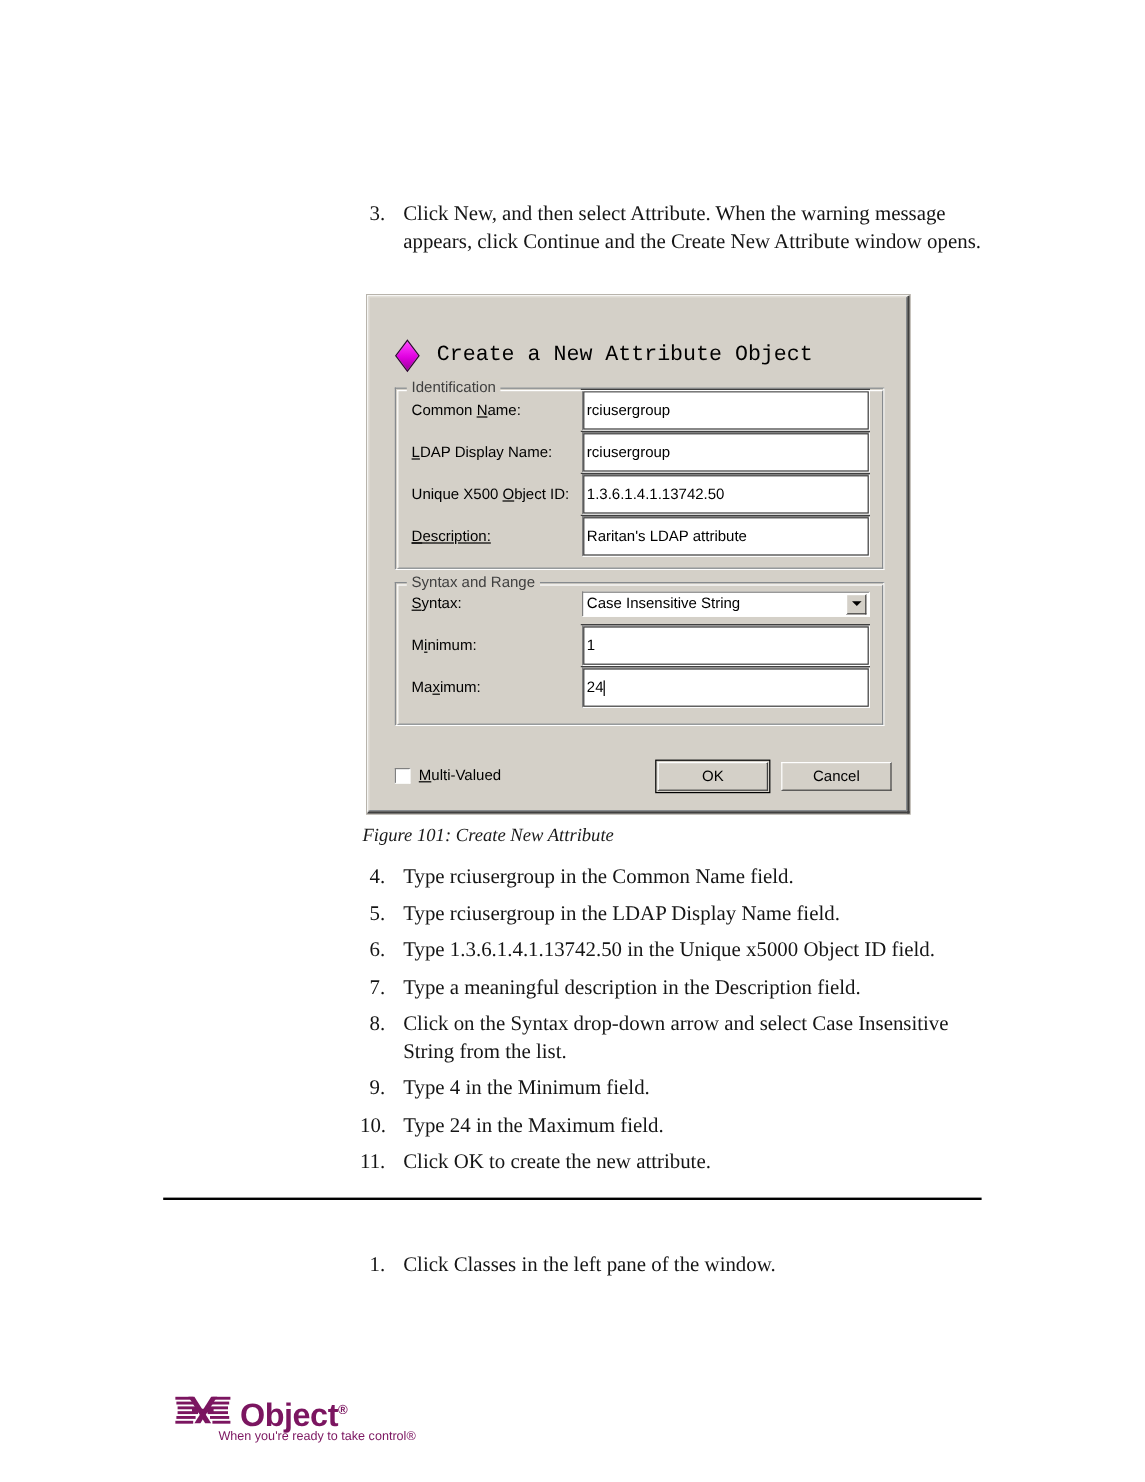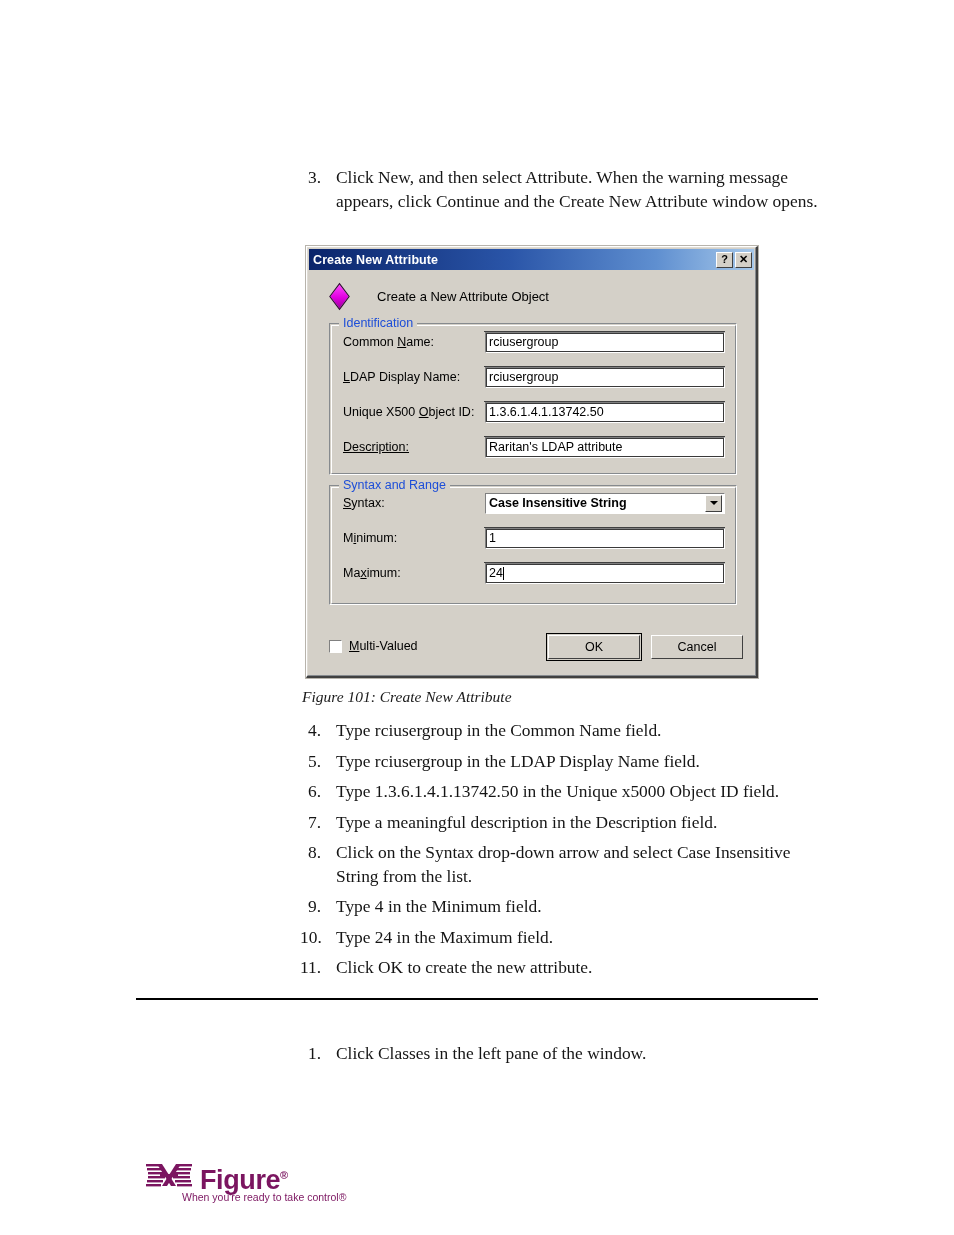--- a/index.html
+++ b/index.html
@@ -170,23 +170,23 @@
     left: 4px;
     top: 8px;
     width: 13px;
     height: 12px;
     background: #1d0020;
     transform: rotate(45deg) skew(8deg, 8deg);
     z-index: -1;
     opacity: .85;
   }
   .dlg-head .head-text {
-    margin-left: 26px;
-    font-family: Liberation Sans, sans-serif;
-    font-size: 13px;
+    margin-left: 13px;
+    font-family: Liberation Mono, monospace;
+    font-size: 18px;
     color: #000000;
     white-space: nowrap;
   }
 
   .groupbox {
     position: absolute;
     border: 1px solid #868a8e;
     border-right-color: #ffffff;
     border-bottom-color: #ffffff;
     box-sizing: border-box;
@@ -202,21 +202,21 @@
     pointer-events: none;
   }
   .gb-legend {
     position: absolute;
     top: -8px;
     left: 9px;
     background: #d4d0c8;
     padding: 0 4px;
     font-family: "Liberation Sans", sans-serif;
     font-size: 12.5px;
-    color: #1d4ed8;
+    color: #404040;
     z-index: 2;
     white-space: nowrap;
   }
 
   .field-row {
     position: absolute;
     display: flex;
     align-items: center;
     left: 0;
     width: 100%;
@@ -229,21 +229,21 @@
   }
   .fld-label u { text-decoration: underline; }
 
   .textbox {
     background: #ffffff;
     border-top: 1px solid #808080;
     border-left: 1px solid #808080;
     border-right: 1px solid #ffffff;
     border-bottom: 1px solid #ffffff;
     box-sizing: border-box;
-    height: 21px;
+    height: 34px;
     display: flex;
     align-items: center;
     padding-left: 3px;
     font-family: "Liberation Sans", sans-serif;
     font-size: 12.5px;
     color: #000000;
     position: relative;
     outline: 1px solid #3a3a3a;
     outline-offset: -2px;
   }
@@ -279,21 +279,20 @@
     display: flex;
     align-items: center;
     font-family: "Liberation Sans", sans-serif;
     font-size: 12.5px;
     color: #000000;
     position: relative;
   }
   .combobox .cb-text {
     flex: 1 1 auto;
     padding-left: 3px;
-    font-weight: bold;
   }
   .cb-arrow {
     width: 17px;
     height: 17px;
     margin-right: 2px;
     background: #d4d0c8;
     border-top: 1px solid #ffffff;
     border-left: 1px solid #ffffff;
     border-right: 1px solid #404040;
     border-bottom: 1px solid #404040;
@@ -404,27 +403,20 @@
   <div class="num-list" style="top:166px;">
     <div class="li">
       <span class="marker">3.</span>
       <span class="body">Click New, and then select Attribute. When the warning message appears, click Continue and the Create New Attribute window opens.</span>
     </div>
   </div>
 
   <div class="dialog">
     <div class="dlg-inner"></div>
 
-    <div class="titlebar">
-      <span class="tb-text">Create New Attribute</span>
-      <span class="tb-btns">
-        <span class="tb-btn">?</span>
-        <span class="tb-btn">✕</span>
-      </span>
-    </div>
 
     <div class="dlg-head">
       <span class="attr-icon">
         <span class="dia-b"></span>
         <span class="dia"></span>
       </span>
       <span class="head-text">Create a New Attribute Object</span>
     </div>
 
     <div class="groupbox" style="left:22px; top:76px; width:408px; height:152px;">
@@ -562,17 +554,17 @@
           <rect x="27" y="10" width="17" height="2.4"></rect>
           <rect x="27" y="14" width="17" height="2.4"></rect>
           <rect x="29" y="18" width="16" height="2.4"></rect>
           <rect x="31" y="22" width="15" height="2.4"></rect>
           <polygon points="16,2 30,24 25,24 11,2"></polygon>
           <polygon points="30,2 16,24 21,24 35,2"></polygon>
           <rect x="14" y="12" width="18" height="3"></rect>
         </g>
       </svg>
     </span>
-    <span class="logo-word"><span>Figure</span><span class="reg">®</span></span>
+    <span class="logo-word"><span>Object</span><span class="reg">®</span></span>
     <span class="logo-tag">When you're ready to take control®</span>
   </div>
 
 </div>
 
 </body></html>

